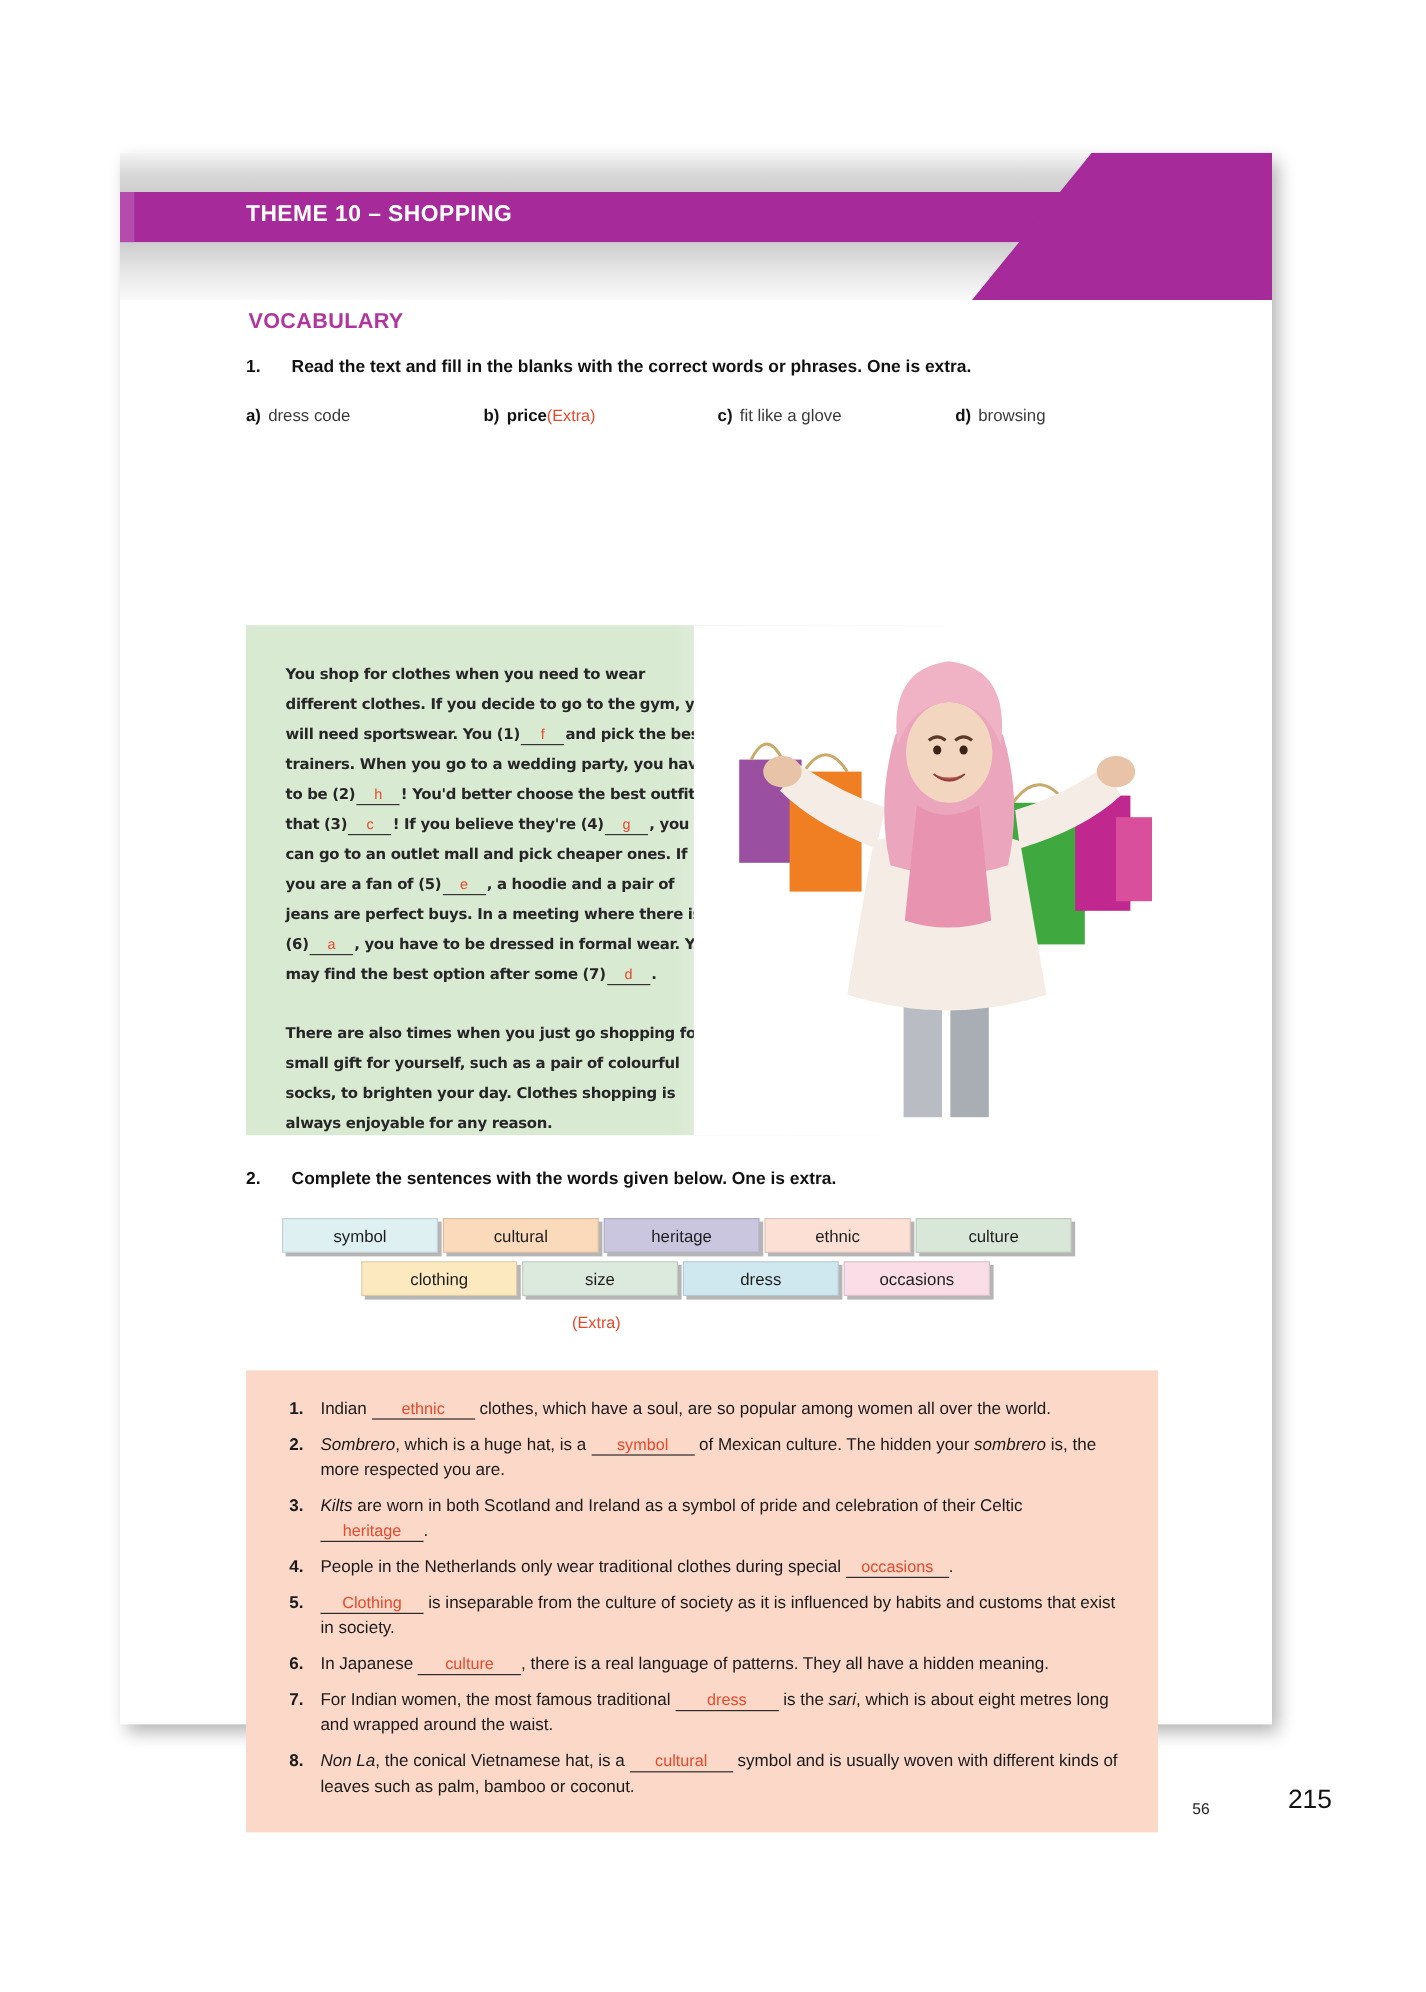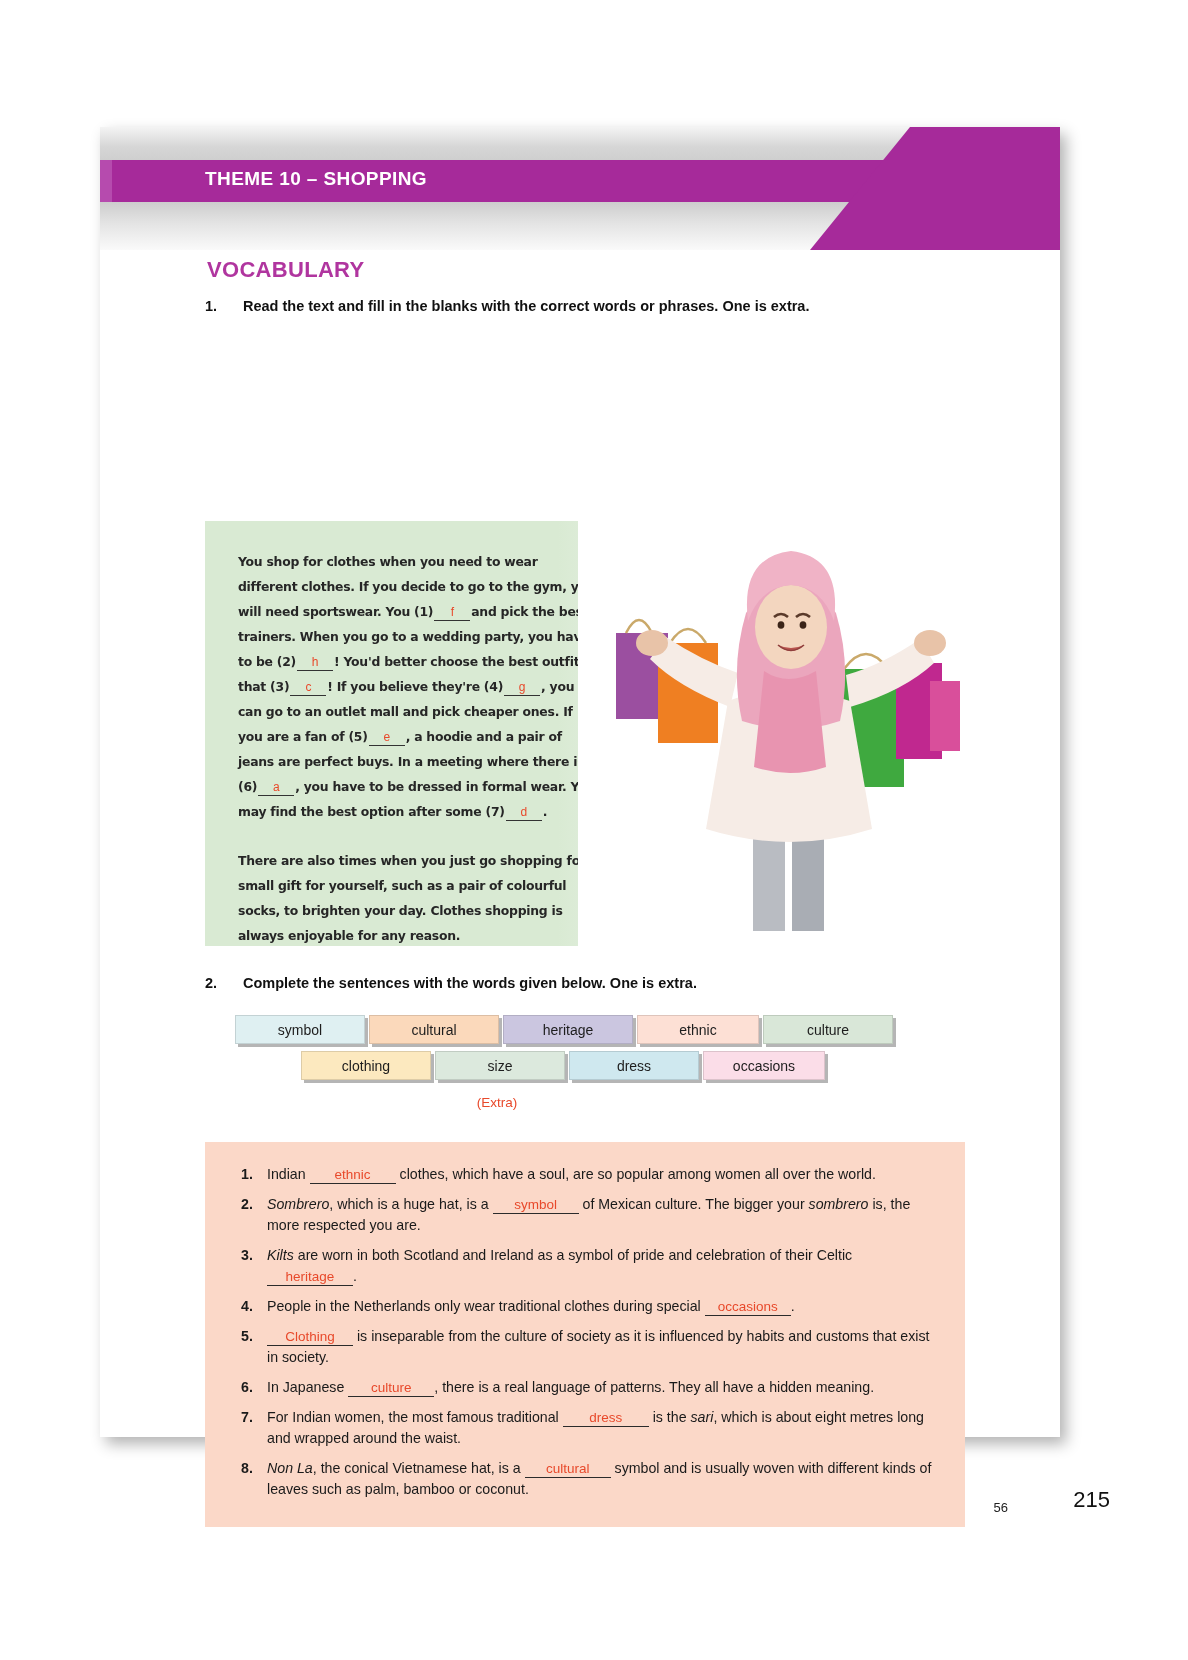--- a/index.html
+++ b/index.html
@@ -56,21 +56,21 @@
     font-size:19px; font-weight:bold;
     letter-spacing:0.4px;
     font-family:"Liberation Sans", sans-serif;
   }
 
   
   #content{ position:absolute; left:0; top:123px; width:960px; }
 
   #vocab-heading{
     position:absolute; left:107px; top:7px;
-    color:#b0359f; font-weight:bold; font-size:22px;
+    color:#b0359f; font-weight:bold; font-size:18px;
     letter-spacing:0.3px;
   }
 
   
   #ex1{ position:absolute; left:105px; top:48px; width:800px; }
   .ex-num{
     position:absolute; left:0; top:0;
     font-weight:bold; font-size:14.5px; color:#111;
   }
   .ex-title{
@@ -222,20 +222,26 @@
   <div id="content">
 
     <div id="vocab-heading">VOCABULARY</div>
 
     <div id="ex1">
       <span class="ex-num">1.</span>
       <span class="ex-title">Read the text and fill in the blanks with the correct words or phrases. One is extra.</span>
     </div>
 
     <div id="ex1-options">
+      <div class="opt-row">
+        <div class="opt opt-c1"><b class="lab">a)</b><span>dress code</span></div>
+        <div class="opt opt-c2"><b class="lab">b)</b><b>price</b><span class="extra-mark">(Extra)</span></div>
+        <div class="opt opt-c3"><b class="lab">c)</b><span>fit like a glove</span></div>
+        <div class="opt opt-c4"><b class="lab">d)</b><span>browsing</span></div>
+      </div>
     </div>
 
     <div id="reading-box">
       <div id="passage">
         <p><span>You shop for clothes when you need to wear different clothes. If you decide to go to the gym, you will need sportswear. You (1)</span><span class="blank">f</span><span>and pick the best trainers. When you go to a wedding party, you have to be (2)</span><span class="blank">h</span><span>! You'd better choose the best outfits that (3)</span><span class="blank">c</span><span>! If you believe they're (4)</span><span class="blank">g</span><span>, you can go to an outlet mall and pick cheaper ones. If you are a fan of (5)</span><span class="blank">e</span><span>, a hoodie and a pair of jeans are perfect buys. In a meeting where there is a (6)</span><span class="blank">a</span><span>, you have to be dressed in formal wear. You may find the best option after some (7)</span><span class="blank">d</span><span>.</span></p>
         <p>There are also times when you just go shopping for a small gift for yourself, such as a pair of colourful socks, to brighten your day. Clothes shopping is always enjoyable for any reason.</p>
       </div>
 
       <div id="photo">
         <svg width="430" height="425" viewBox="0 0 430 425">
@@ -311,21 +317,21 @@
         <div class="chip" style="left:468px; width:122px; background:#fbdde8;">occasions</div>
       </div>
     </div>
 
     <div id="extra-note"><span>(Extra)</span></div>
 
     <div id="answers">
       <ol id="ans-list">
         <li><span>Indian </span><span class="ans-blank">ethnic</span><span> clothes, which have a soul, are so popular among women all over the world.</span></li>
 
-        <li><span class="ital">Sombrero</span><span>, which is a huge hat, is a </span><span class="ans-blank">symbol</span><span> of Mexican culture. The bigger your </span><span class="ital">sombrero</span><span> is, the more respected you are.</span></li>
+        <li><span class="ital">Sombrero</span><span>, which is a huge hat, is a </span><span class="ans-blank">symbol</span><span> of Mexican culture. The hidden your </span><span class="ital">sombrero</span><span> is, the more respected you are.</span></li>
 
         <li><span class="ital">Kilts</span><span> are worn in both Scotland and Ireland as a symbol of pride and celebration of their Celtic </span><span class="ans-blank">heritage</span><span>.</span></li>
 
         <li><span>People in the Netherlands only wear traditional clothes during special </span><span class="ans-blank">occasions</span><span>.</span></li>
 
         <li><span></span><span class="ans-blank">Clothing</span><span> is inseparable from the culture of society as it is influenced by habits and customs that exist in society.</span></li>
 
         <li><span>In Japanese </span><span class="ans-blank">culture</span><span>, there is a real language of patterns. They all have a hidden meaning.</span></li>
 
         <li><span>For Indian women, the most famous traditional </span><span class="ans-blank">dress</span><span> is the </span><span class="ital">sari</span><span>, which is about eight metres long and wrapped around the waist.</span></li>

